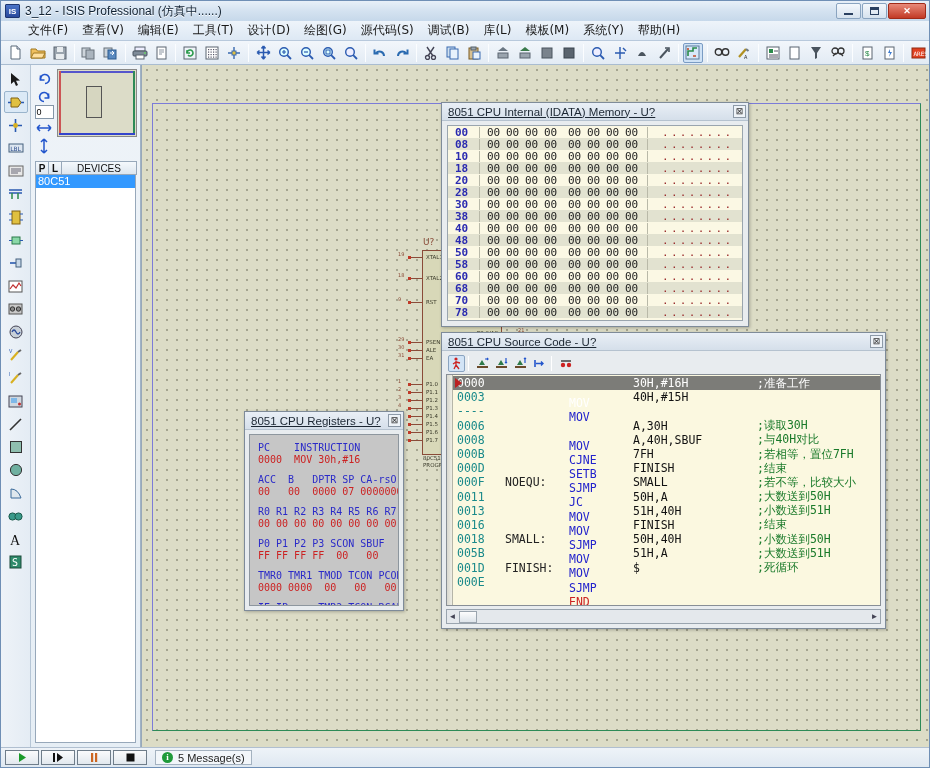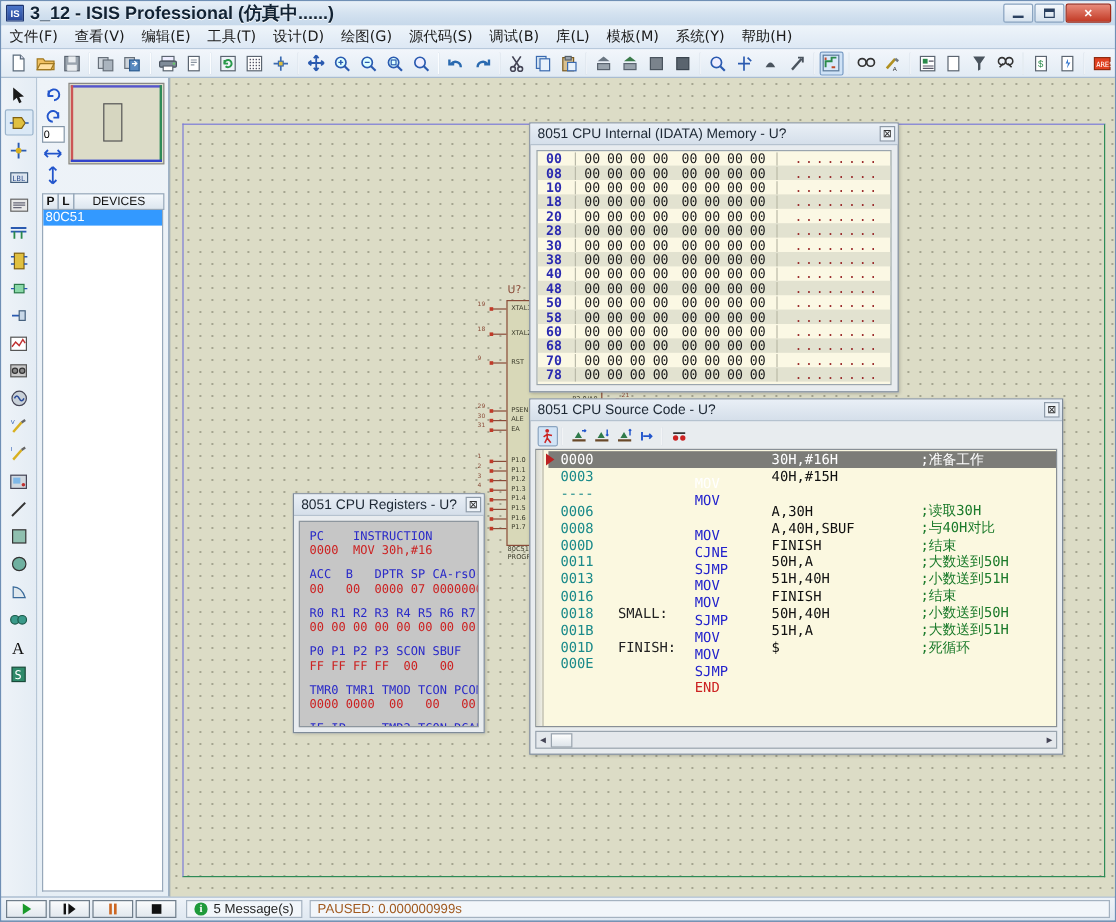--- a/index.html
+++ b/index.html
@@ -26,44 +26,43 @@
   }
   #titlebar .tb-icon {
     width:15px; height:14px; margin-right:5px;
     background:linear-gradient(180deg,#4a74c8,#2a4a9c);
     border:1px solid #1d3570; border-radius:1px;
     color:#fff; font-size:8px; font-weight:bold;
     display:flex; align-items:center; justify-content:center;
     font-family:"Liberation Sans", sans-serif;
   }
   #titlebar .tb-text {
-    font-size:15px; color:#123; text-shadow:0 1px 0 #fff;
+    font-size:12px; color:#123; text-shadow:0 1px 0 #fff;
     white-space:nowrap;
-    font-weight:bold;
   }
   .wbtns { position:absolute; right:3px; top:2px; display:flex; gap:1px; }
   .wbtn {
     width:25px; height:16px; border:1px solid #8aa4c0;
     background:linear-gradient(180deg,#f4f8fc,#d6e2ee);
     border-radius:2px; display:flex; align-items:center; justify-content:center;
     font-size:9px; color:#335; position:relative;
   }
   .wbtn.close {
     width:38px;
     background:linear-gradient(180deg,#e88a7a,#c23a25);
     border-color:#a02a18; color:#fff; font-weight:bold;
   }
   .wbtn .glyph-min { width:9px; height:2px; background:#2a4060; margin-top:6px;}
   .wbtn .glyph-max { width:9px; height:8px; border:1.5px solid #2a4060; border-top-width:3px;}
   
   #menubar {
     height:20px; flex:0 0 20px;
     background:linear-gradient(180deg,#eef4fa,#dde8f4);
     border-bottom:1px solid #b8c9dc;
-    display:flex; align-items:center; padding-left:0;
+    display:flex; align-items:center; padding-left:20px;
   }
   #menubar .mi {
     padding:2px 7px; font-size:12px; color:#1a1a1a; white-space:nowrap;
     font-family:"DejaVu Sans", sans-serif;
   }
   
   #toolbar {
     height:24px; flex:0 0 24px;
     background:linear-gradient(180deg,#f2f6fb,#e2ebf4);
     border-bottom:1px solid #a9bcd0;
@@ -169,21 +168,21 @@
   #chipfoot { position:absolute; left:281px; top:390px; font-size:5.5px; color:#3a3a2a;
     font-family:"DejaVu Sans", sans-serif; line-height:7px;}
   
   .win { position:absolute; background:#e8ecef;
      border:1px solid #7e8b99; box-shadow:1px 1px 3px rgba(0,0,0,.25); }
   .win-tb {
     height:18px; display:flex; align-items:center; padding:0 2px 0 6px;
     background:linear-gradient(180deg,#e9eff6,#d5dfea);
     border-bottom:1px solid #b5c2cf;
   }
-  .win-tb .t { flex:1; font-size:11.5px; color:#1c2733; white-space:nowrap; }
+  .win-tb .t { flex:1; font-size:11.5px; color:#1c2733; white-space:nowrap;text-decoration:underline; }
   .win-x {
     width:13px; height:13px; border:1px solid #8d9aa8; background:#eef3f8;
     display:flex; align-items:center; justify-content:center;
     font-size:9px; color:#333; line-height:9px;
   }
   
   #memwin { left:440px; top:101px; width:308px; height:225px; }
   #membody { position:absolute; left:5px; top:22px; right:5px; bottom:5px;
      background:#fbf8e4; border:1px solid #9aa5ae; overflow:hidden;
      font-family:"DejaVu Sans Mono", monospace; }
@@ -221,21 +220,21 @@
   }
   .srcbtn { width:17px; height:17px; margin-left:2px;
      display:flex; align-items:center; justify-content:center;
      border:1px solid transparent; border-radius:2px; }
   .srcbtn.on { border-color:#8aa4c0; background:#d2e4f6; }
   .ssep { width:1px; height:15px; background:#b0bcc8; margin:0 3px;
      border-right:1px solid #fff; }
   #srcbody {
     position:absolute; left:4px; top:41px; right:4px; bottom:22px;
     background:#fbf8e0; border:1px solid #888f96; overflow:hidden;
-    font-family:"DejaVu Sans Mono", monospace; font-size:11.5px;padding-left:10px;
+    font-family:"DejaVu Sans Mono", monospace; font-size:11.5px;
   }
   #gutter { position:absolute; left:0; top:0; bottom:0; width:6px;
      background:linear-gradient(90deg,#d8d8d0,#eeeee4); border-right:1px solid #b5b5a8;}
   .cline { height:14.2px; display:flex; align-items:center; padding-left:10px; white-space:pre;}
   .cline.cur { background:#7c7c78; }
   .cline.cur .c-addr,.cline.cur .c-lbl,.cline.cur .c-op,
   .cline.cur .c-arg,.cline.cur .c-num,.cline.cur .c-cmt { color:#fff; }
   .c-marker { position:absolute; left:8px; width:0;height:0;
      border-left:7px solid #bb2222; border-top:5px solid transparent;
      border-bottom:5px solid transparent; }
@@ -949,23 +948,20 @@
         <div class="pbtn">
           <svg width="11" height="11" viewBox="0 0 11 11">
             <rect x="1.5" y="1.5" width="8" height="8" fill="#111"></rect>
           </svg>
         </div>
       </div>
     <div class="sfield msg">
       <div class="info-i">i</div>
       <span>5 Message(s)</span>
     </div>
-    <div class="sfield paused">
-      <span>PAUSED: 0.000000999s</span>
-    </div>
   </div>
 
   <div class="win" id="memwin">
     <div class="win-tb">
       <div class="t">8051 CPU Internal (IDATA) Memory - U?</div>
       <div class="win-x">⊠</div>
     </div>
     <div id="membody">
         <div class="memrow">
           <div class="addr">00</div>
@@ -1269,26 +1265,28 @@
       </div>
     </div>
     <div id="srcbody">
       <div id="gutter"></div>
       <div id="codelines" style="padding-top:1px">
           <div class="cline cur"><div class="c-marker" style="top: 3px;"></div><span class="c-addr">0000</span><span class="c-lbl"></span><span class="c-op">MOV</span><span class="c-arg">30H,#16H</span><span class="c-cmt">;准备工作</span></div>
           <div class="cline"><span class="c-addr">0003</span><span class="c-lbl"></span><span class="c-op">MOV</span><span class="c-arg">40H,#15H</span><span class="c-cmt"></span></div>
           <div class="cline"><span class="c-addr c-dash">----</span></div>
           <div class="cline"><span class="c-addr">0006</span><span class="c-lbl"></span><span class="c-op">MOV</span><span class="c-arg">A,30H</span><span class="c-cmt">;读取30H</span></div>
           <div class="cline"><span class="c-addr">0008</span><span class="c-lbl"></span><span class="c-op">CJNE</span><span class="c-arg">A,40H,SBUF</span><span class="c-cmt">;与40H对比</span></div>
+          <div class="cline"><span class="c-addr">000B</span><span class="c-lbl"></span><span class="c-op">SETB</span><span class="c-arg">7FH</span><span class="c-cmt">;若相等，置位7FH</span></div>
           <div class="cline"><span class="c-addr">000D</span><span class="c-lbl"></span><span class="c-op">SJMP</span><span class="c-arg">FINISH</span><span class="c-cmt">;结束</span></div>
+          <div class="cline"><span class="c-addr">000F</span><span class="c-lbl">NOEQU:</span><span class="c-op">JC</span><span class="c-arg">SMALL</span><span class="c-cmt">;若不等，比较大小</span></div>
           <div class="cline"><span class="c-addr">0011</span><span class="c-lbl"></span><span class="c-op">MOV</span><span class="c-arg">50H,A</span><span class="c-cmt">;大数送到50H</span></div>
           <div class="cline"><span class="c-addr">0013</span><span class="c-lbl"></span><span class="c-op">MOV</span><span class="c-arg">51H,40H</span><span class="c-cmt">;小数送到51H</span></div>
           <div class="cline"><span class="c-addr">0016</span><span class="c-lbl"></span><span class="c-op">SJMP</span><span class="c-arg">FINISH</span><span class="c-cmt">;结束</span></div>
           <div class="cline"><span class="c-addr">0018</span><span class="c-lbl">SMALL:</span><span class="c-op">MOV</span><span class="c-arg">50H,40H</span><span class="c-cmt">;小数送到50H</span></div>
-          <div class="cline"><span class="c-addr">001B</span><span class="c-lbl"></span><span class="c-op">MOV</span><span class="c-arg">51H,A</span><span class="c-cmt">;大数送到51H</span></div>
+          <div class="cline"><span class="c-addr">005B</span><span class="c-lbl"></span><span class="c-op">MOV</span><span class="c-arg">51H,A</span><span class="c-cmt">;大数送到51H</span></div>
           <div class="cline"><span class="c-addr">001D</span><span class="c-lbl">FINISH:</span><span class="c-op">SJMP</span><span class="c-arg">$</span><span class="c-cmt">;死循环</span></div>
           <div class="cline"><span class="c-addr">000E</span><span class="c-lbl"></span><span class="c-op" style="color: rgb(204, 34, 34);">END</span><span class="c-arg"></span><span class="c-cmt"></span></div>
         </div>
     </div>
     <div id="srchbar">
       <div class="ar">◄</div>
       <div class="thumb"></div>
       <div class="ar right">►</div>
     </div>
   </div>

